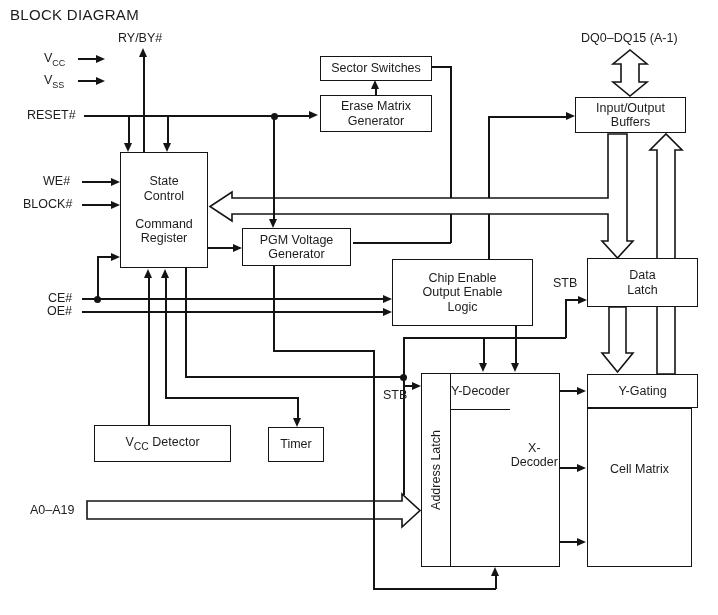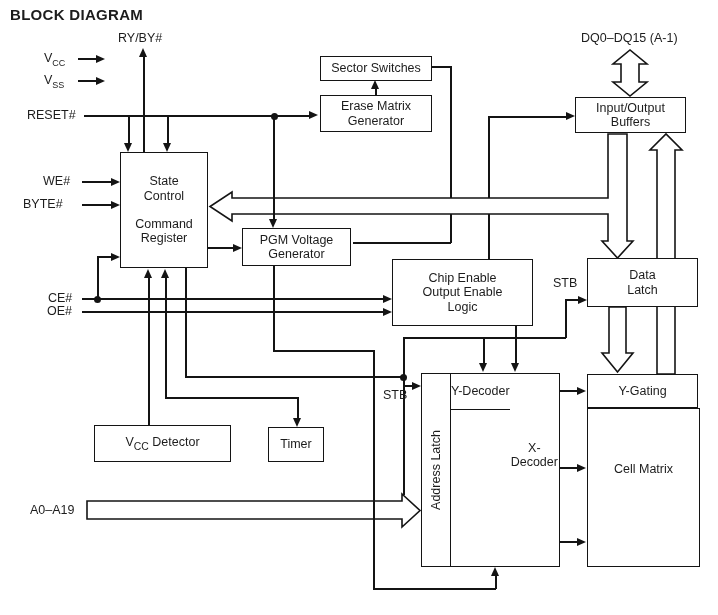--- a/index.html
+++ b/index.html
@@ -1,20 +1,20 @@
 <!DOCTYPE html>
 <html><head>
 <meta charset="utf-8">
 <style>
   html,body{margin:0;padding:0;background:#fff;}
   #stage{position:relative;width:718px;height:615px;background:#fff;overflow:hidden;
          font-family:"Liberation Sans","DejaVu Sans",sans-serif;color:#1c1c1c;}
   .lbl{position:absolute;font-size:12.5px;white-space:nowrap;color:#1c1c1c;}
   .lbl sub{font-size:9px;}
-  #title{position:absolute;left:10px;top:6px;font-size:15px;font-weight:bold;letter-spacing:.3px;}
+  #title{position:absolute;left:10px;top:6px;font-size:15px;font-weight:normal;letter-spacing:.3px;}
   .box{position:absolute;border:1.5px solid #141414;background:#fff;box-sizing:border-box;
        display:flex;flex-direction:column;align-items:center;justify-content:center;
        text-align:center;font-size:12.5px;line-height:1.15;}
   .h{position:absolute;height:1.5px;background:#141414;}
   .v{position:absolute;width:1.5px;background:#141414;}
   .ar,.al,.au,.ad{position:absolute;width:0;height:0;}
   .ar{border-top:4.5px solid transparent;border-bottom:4.5px solid transparent;border-left:9px solid #141414;}
   .au{border-left:4.5px solid transparent;border-right:4.5px solid transparent;border-bottom:9px solid #141414;}
   .ad{border-left:4.5px solid transparent;border-right:4.5px solid transparent;border-top:9px solid #141414;}
   .dot{position:absolute;width:7px;height:7px;border-radius:50%;background:#141414;}
@@ -111,21 +111,21 @@
       <div style="flex:1;display:flex;align-items:center;justify-content:center;padding-bottom:30px">
         <span>X-Decoder</span>
       </div>
     </div>
   </div>
 
   <div class="box" style="left:587px;top:374px;width:111px;height:34px">
     <span>Y-Gating</span>
   </div>
 
-  <div class="box" style="left:587px;top:408px;width:113px;height:159px;padding-bottom:36px">
+  <div class="box" style="left:587px;top:408px;width:105px;height:159px;padding-bottom:36px">
     <span>Cell Matrix</span>
   </div>
 
   <div class="h" style="left:78px;top:58px;width:20px"></div>
   <div class="ar" style="left:96px;top:54.5px"></div>
   <div class="h" style="left:78px;top:80px;width:20px"></div>
   <div class="ar" style="left:96px;top:76.5px"></div>
 
   <div class="h" style="left:84px;top:115px;width:226px"></div>
   <div class="ar" style="left:309px;top:111px"></div>
@@ -191,21 +191,21 @@
   <div class="h" style="left:560px;top:467px;width:18px"></div>
   <div class="ar" style="left:577px;top:463.5px"></div>
   <div class="h" style="left:560px;top:541px;width:18px"></div>
   <div class="ar" style="left:577px;top:537.5px"></div>
 
   <div id="title">BLOCK DIAGRAM</div>
   <div class="lbl" style="left:44px;top:51px"><span>V</span><sub>CC</sub></div>
   <div class="lbl" style="left:44px;top:73px"><span>V</span><sub>SS</sub></div>
   <div class="lbl" style="left:27px;top:108px">RESET#</div>
   <div class="lbl" style="left:43px;top:174px">WE#</div>
-  <div class="lbl" style="left:23px;top:197px">BYTE#</div>
+  <div class="lbl" style="left:23px;top:197px">BLOCK#</div>
   <div class="lbl" style="left:48px;top:291px">CE#</div>
   <div class="lbl" style="left:47px;top:304px">OE#</div>
   <div class="lbl" style="left:30px;top:503px">A0–A19</div>
   <div class="lbl" style="left:118px;top:31px">RY/BY#</div>
   <div class="lbl" style="left:581px;top:31px">DQ0–DQ15 (A-1)</div>
   <div class="lbl" style="left:553px;top:276px">STB</div>
   <div class="lbl" style="left:383px;top:388px">STB</div>
 
 </div>
 

